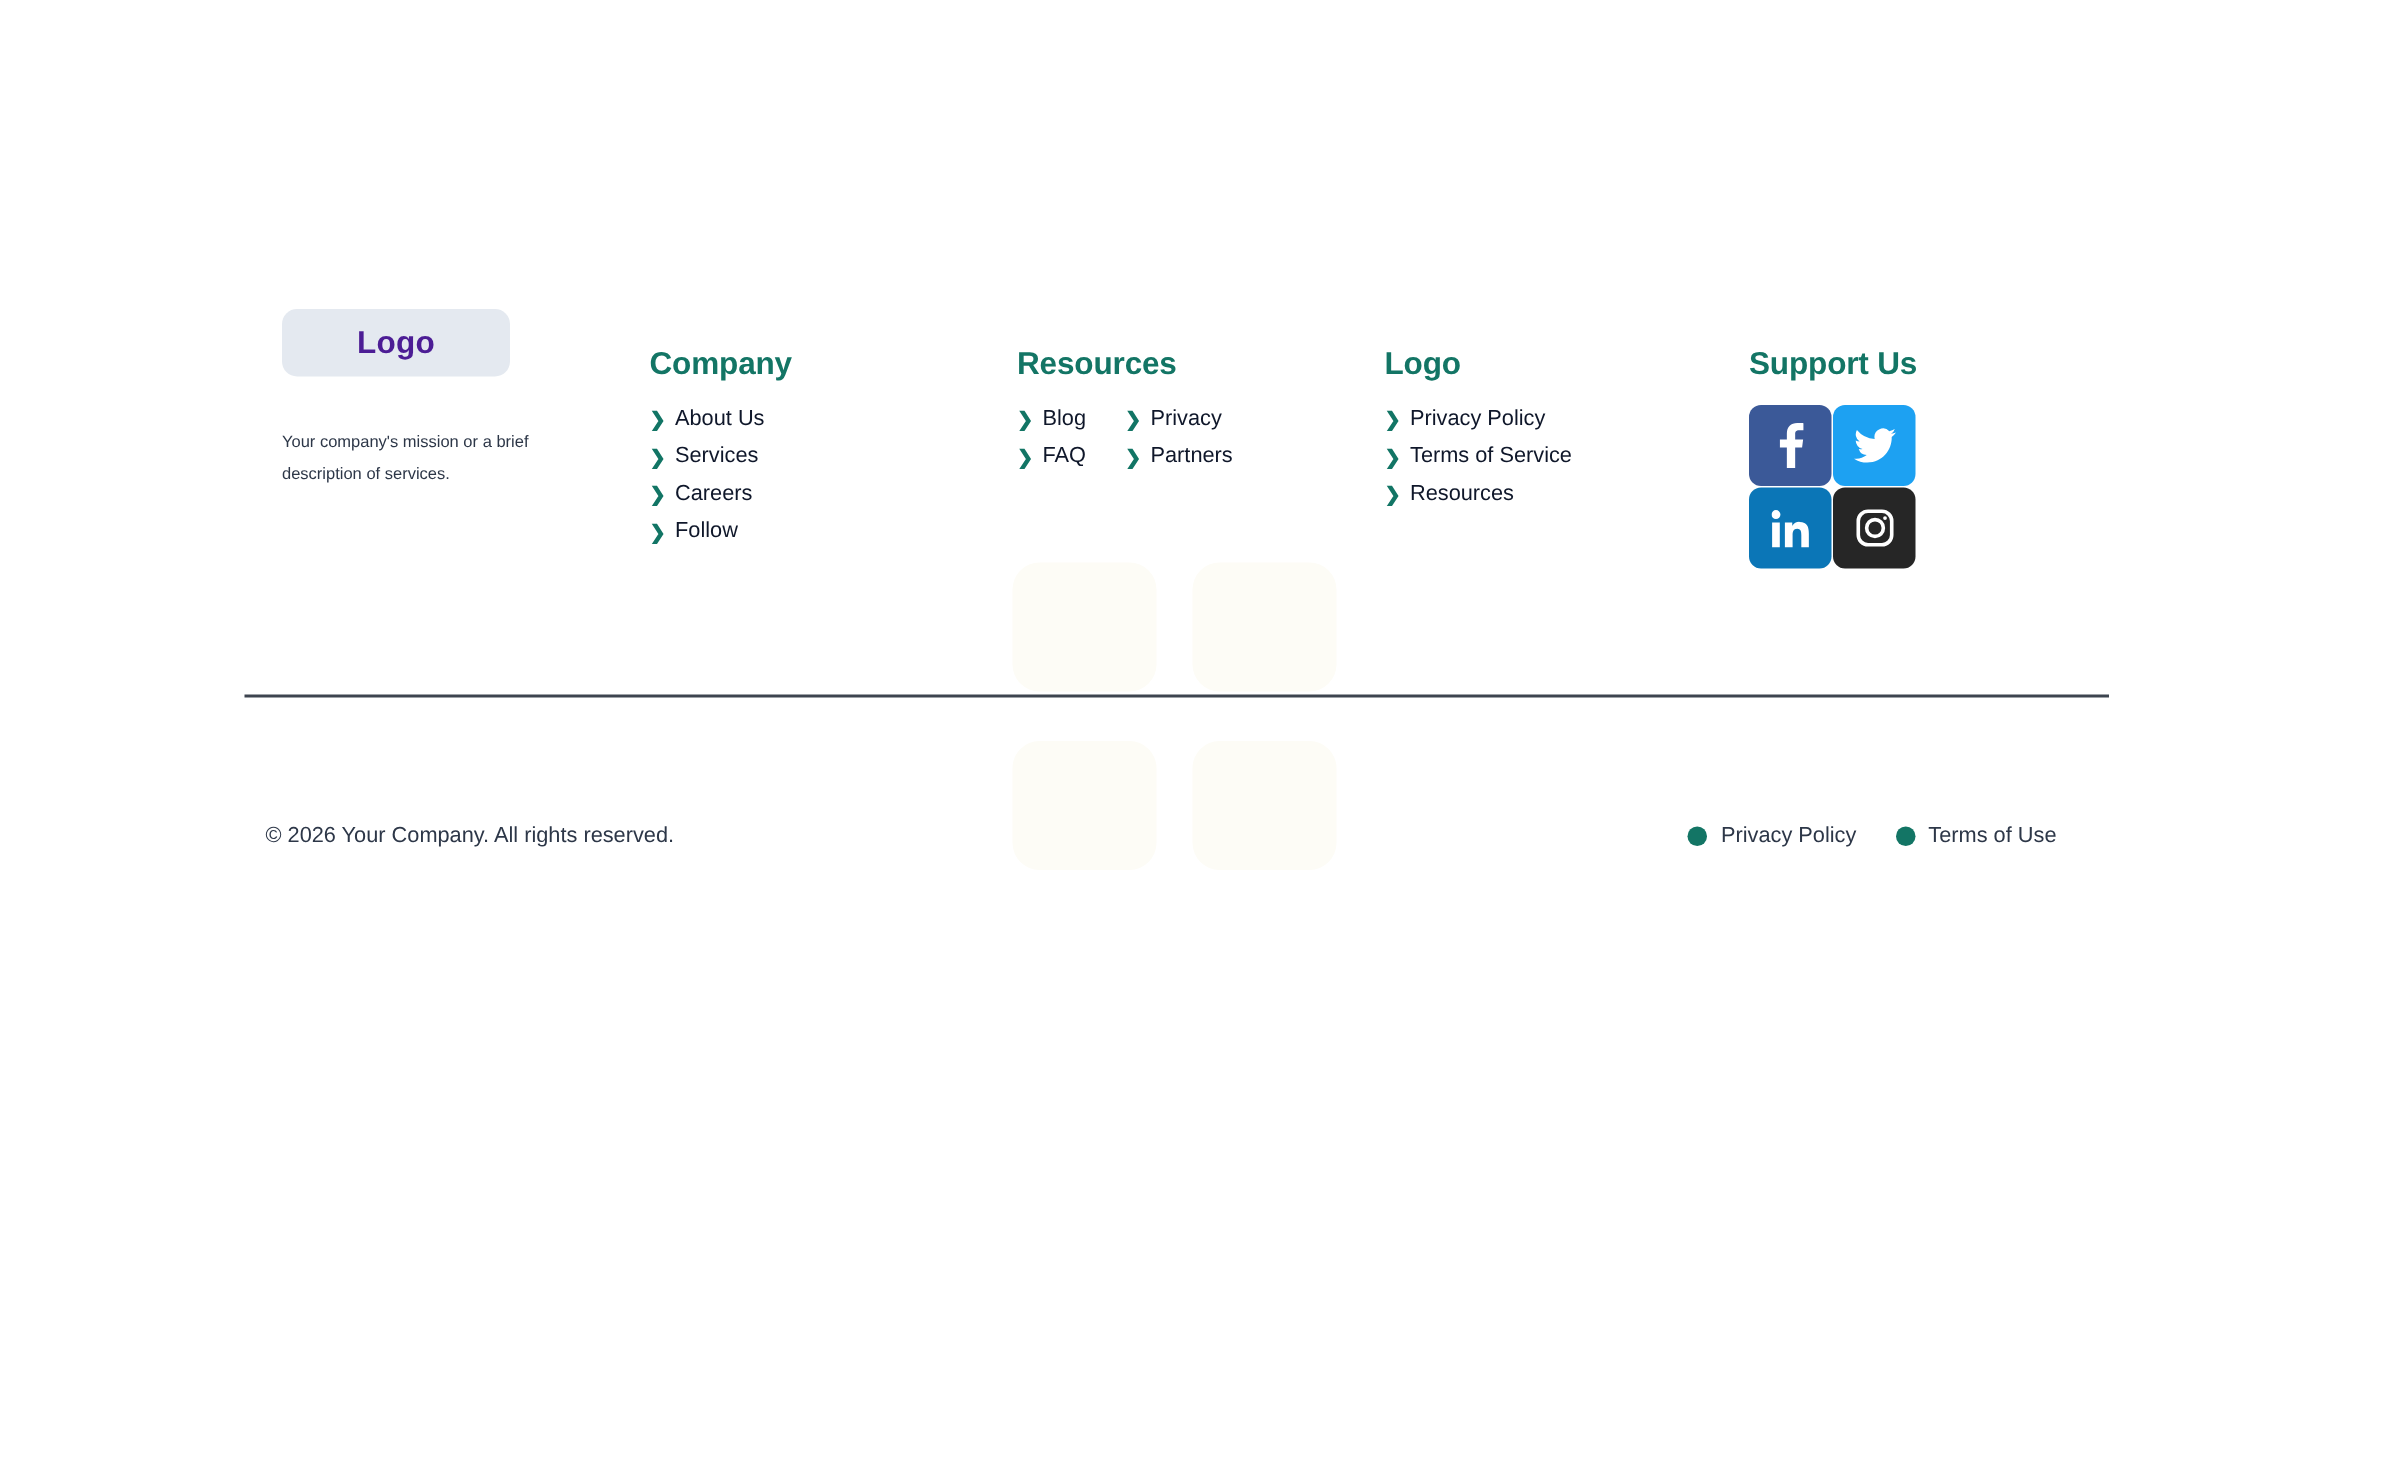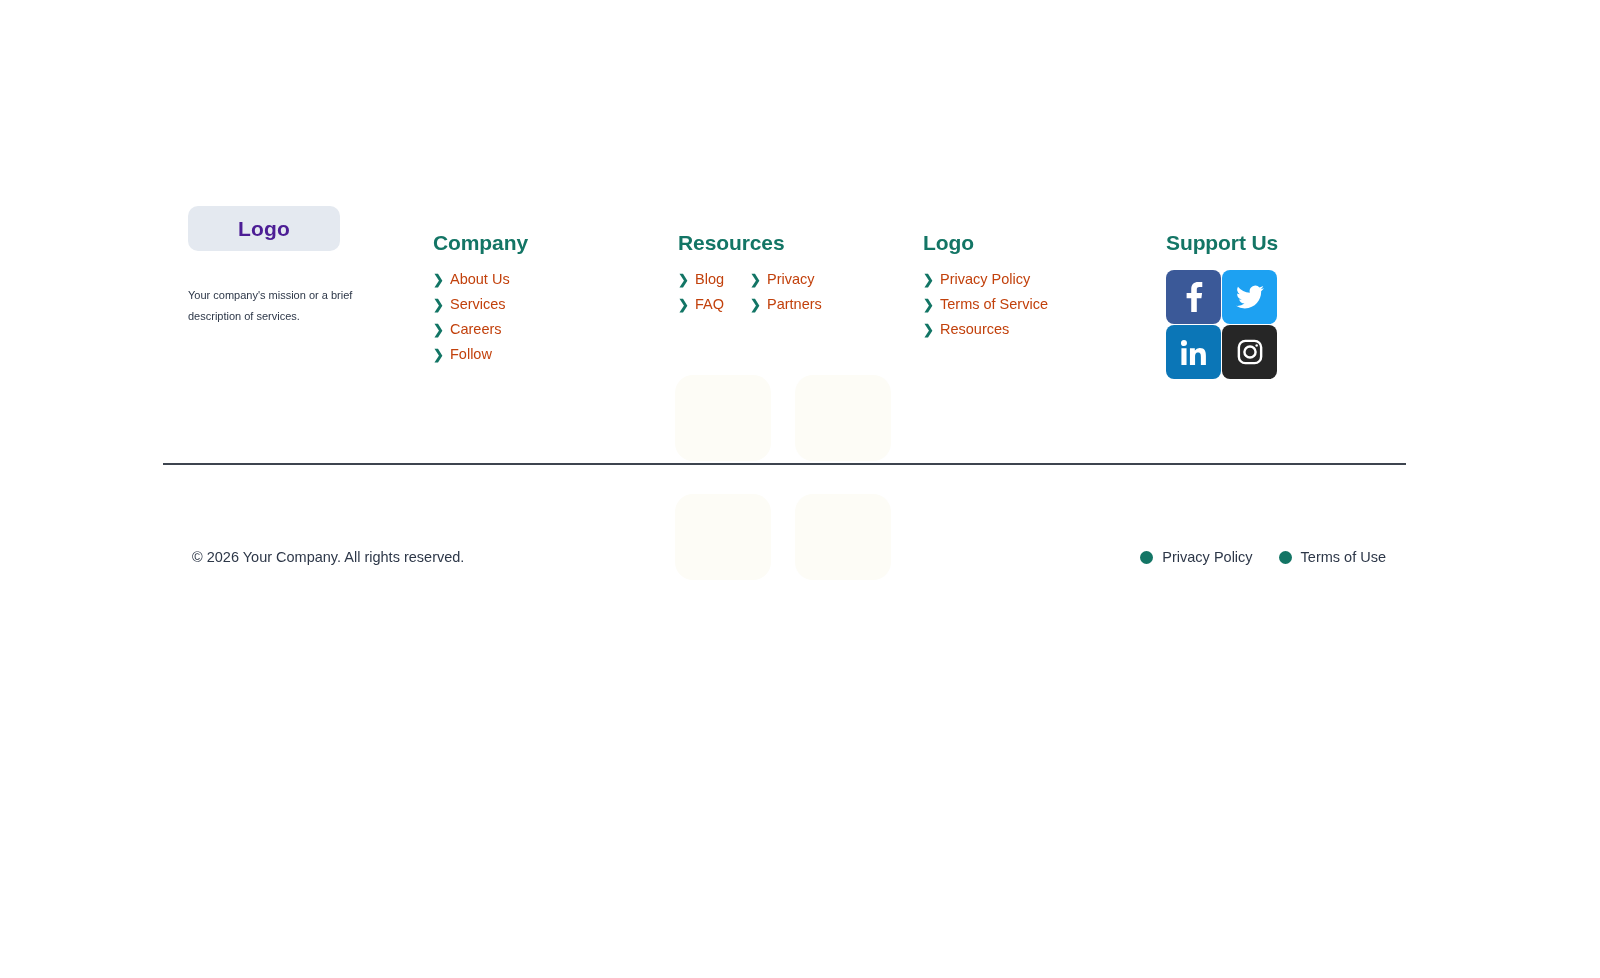--- a/index.html
+++ b/index.html
@@ -112,21 +112,21 @@
     color: #127565;
     font-size: 13px;
     font-weight: 700;
     line-height: 1;
     flex: 0 0 auto;
     width: 9px;
     display: inline-block;
   }
 
   .link-text {
-    color: #c2410c;
+    color: #0f172a;
     font-size: 14.5px;
     text-decoration: none;
     white-space: nowrap;
   }
 
   
   .subcols { display: flex; }
   .subcol-a { width: 72px; }
   .subcol-b { width: 150px; }
 
@@ -158,21 +158,21 @@
     left: 163px;
     top: 463px;
     width: 1243px;
     height: 2px;
     background: #3d444f;
   }
 
   
   .footer-bottom {
     position: absolute;
-    left: 192px;
+    left: 177px;
     top: 549px;
     width: 1194px;
     display: flex;
     align-items: center;
     justify-content: space-between;
   }
 
   .copyright {
     color: #2d3748;
     font-size: 14.5px;

